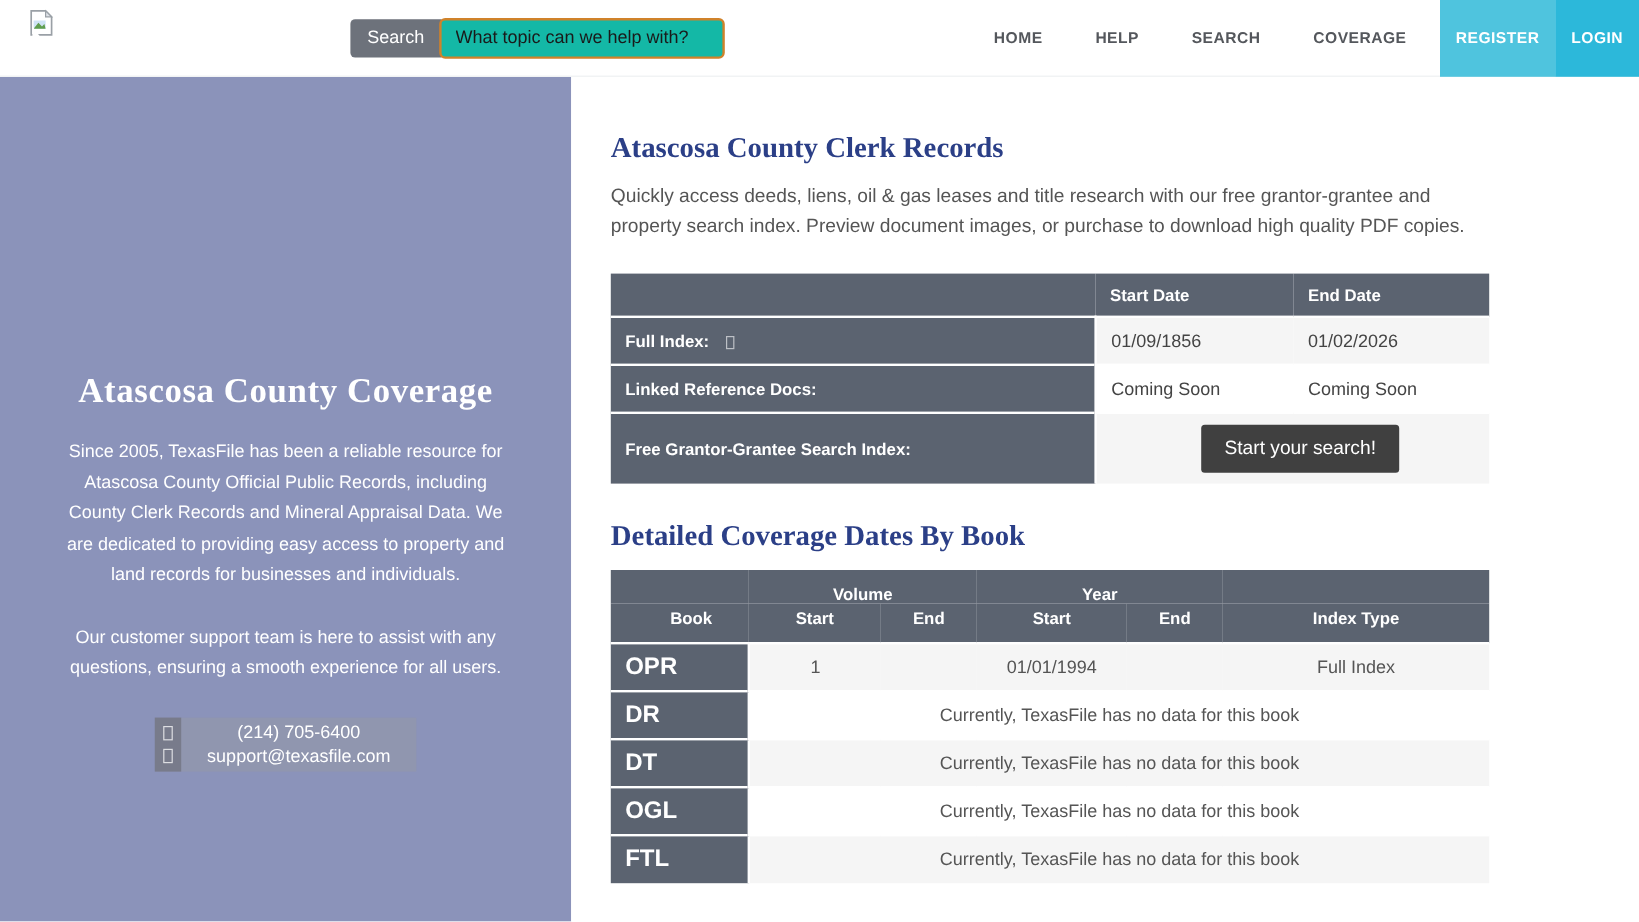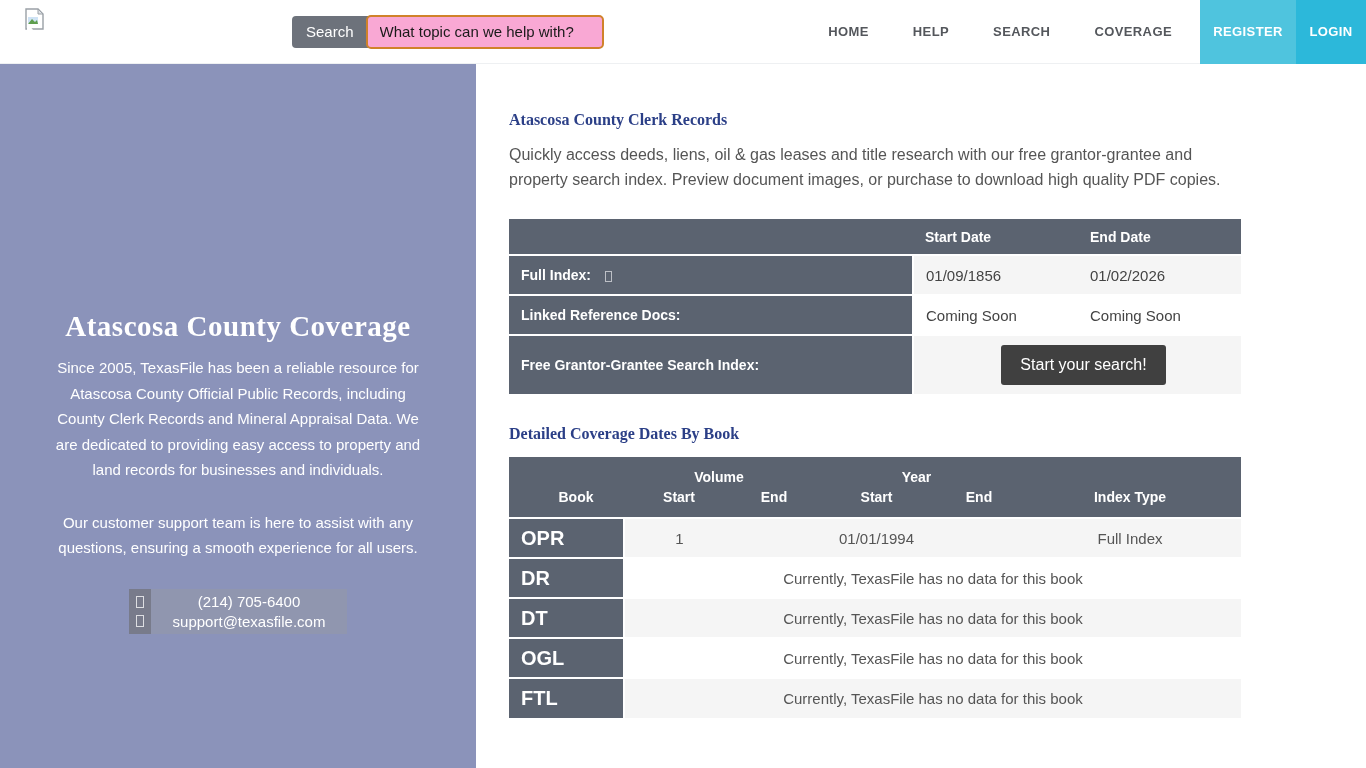--- a/index.html
+++ b/index.html
@@ -8,55 +8,55 @@
 
   
   .topbar { height:64px; background:#fff; display:flex; align-items:center;
             border-bottom:1px solid #eef0f2; position:relative; }
   .logo-wrap { width:60px; padding-left:24px; padding-bottom:20px; }
   .search-group { display:flex; align-items:center; margin-left:232px; }
   .search-btn { background:#6d727b; color:#fff; border:none; font-size:15px;
                 font-family:"Liberation Sans", sans-serif;
                 padding:6px 14px; border-radius:4px 0 0 4px; height:32px; cursor:pointer; }
   .search-input { width:238px; height:34px; border:2px solid #d0822a; border-radius:5px;
-                  margin-left:-2px; background:#f9a8d4; font-size:15px; padding:0 12px;
+                  margin-left:-2px; background:#14b8a6; font-size:15px; padding:0 12px;
                   font-family:"Liberation Sans", sans-serif; color:#111; }
   .search-input::placeholder { color:#1a1a1a; opacity:1; }
   .nav { display:flex; align-items:center; gap:44px; margin-left:auto; margin-right:28px; }
   .nav-item { font-size:13px; font-weight:bold; color:#54575c; letter-spacing:.4px;
               cursor:pointer; text-decoration:none; }
   .auth-btn { height:64px; display:flex; align-items:center; justify-content:center;
               color:#fff; font-size:13px; font-weight:bold; letter-spacing:.4px; cursor:pointer; }
   .register { width:96px; background:#4fc4de; }
   .login { width:70px; background:#2cb8da; }
 
   
   .page { display:flex; height:704px; }
 
   
   .sidebar { width:476px; background:#8b93ba; color:#fff; text-align:center;
              padding:246px 54px 0 54px; }
   .sidebar h1 { font-family:"Liberation Serif", serif; font-size:29px; font-weight:bold;
                 letter-spacing:.5px; }
-  .sidebar p { font-size:15px; line-height:25.5px; margin-top:12px; }
+  .sidebar p { font-size:15px; line-height:25.5px; margin-top:21px; }
   .sidebar p.p2 { margin-top:27px; }
   .contact-box { width:218px; margin:28px auto 0 auto; display:flex;
                  background:rgba(150,153,165,.55); }
   .contact-icons { width:22px; background:rgba(100,102,110,.55); display:flex;
                    flex-direction:column; align-items:center; justify-content:center; gap:7px;
                    padding:4px 0; }
   .tofu { display:inline-block; width:8px; height:12px;
           border:1px solid rgba(255,255,255,.75); }
   .contact-lines { flex:1; display:flex; flex-direction:column; justify-content:center;
                    gap:3px; padding:4px 12px; }
   .contact-line { font-size:15px; color:#fff; cursor:pointer; }
 
   
   .main { flex:1; background:#fff; padding:47px 33px 0 33px; }
-  .section-title { font-family:"Liberation Serif", serif; font-size:16px; font-weight:bold;
+  .section-title { font-family:"Liberation Serif", serif; font-size:24px; font-weight:bold;
                    color:#2b3f87; }
   .lead { font-size:16px; color:#555; line-height:25px; margin-top:13px; width:724px; }
 
   table { border-collapse:collapse; width:732px; table-layout:fixed; }
   .tbl1 { margin-top:27px; }
   thead th { background:#5b6370; color:#fff; font-size:14px; font-weight:bold;
              text-align:left; }
   .tbl1 thead th { height:36px; padding-left:12px; }
   .tbl1 tbody th { background:#5b6370; color:#fff; font-size:14px; font-weight:bold;
                    text-align:left; padding-left:12px; border-top:2px solid #fff;

